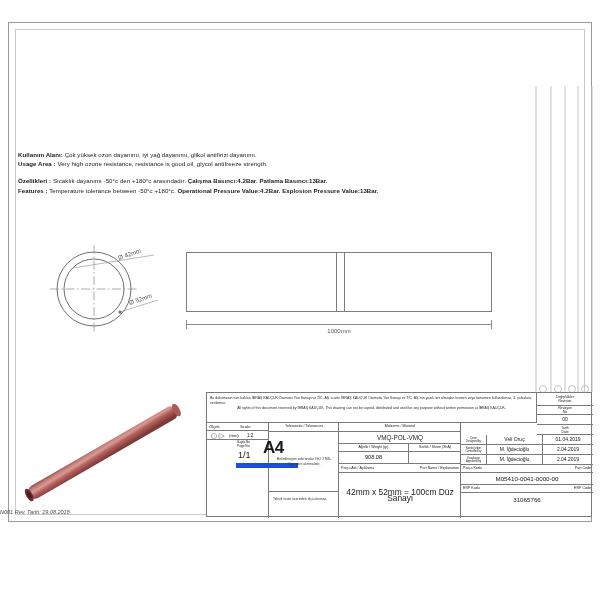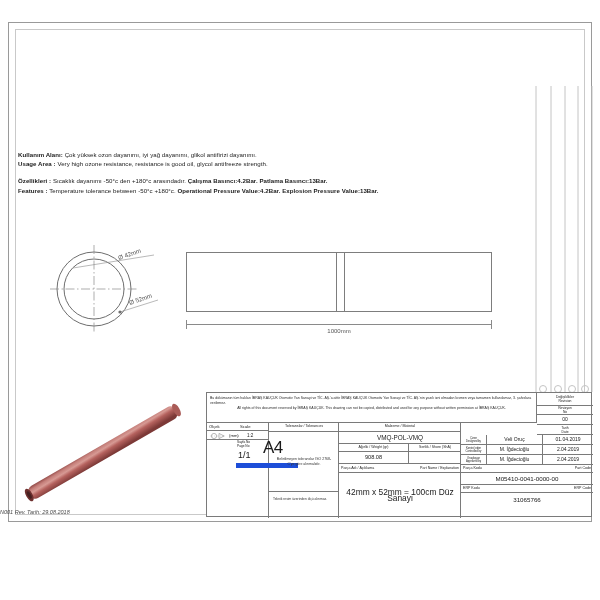--- a/index.html
+++ b/index.html
@@ -127,21 +127,21 @@
                  border-bottom:1px solid #7a7a7a; }
   .tb-colA .r2 .sym { position:absolute; left:3px; top:1.5px; }
   .tb-colA .r2 .mm { position:absolute; left:22px; top:2px; font-size:4.2px; }
   .tb-colA .r2 .ratio { position:absolute; left:40px; top:2px; font-size:4.6px; }
   .tb-colA .r3 { position:absolute; left:13px; top:17px; width:62px; height:28px;
                  border-bottom:5px solid #1d4ed8;margin-left:16px; }
   .tb-colA .r3 .lbl { position:absolute; left:1px; top:1px; font-size:3.2px;
                       line-height:3.8px; }
   .tb-colA .r3 .pg { position:absolute; left:2px; top:13px; font-size:9px; }
   .tb-colA .r3 .a4 { position:absolute; left:27px; top:5px; font-size:17px;
-                     font-weight:normal; letter-spacing:-0.5px; }
+                     font-weight:bold; letter-spacing:-0.5px; }
   .tb-colA .logo { position:absolute; left:0; top:45px; width:62px; height:50px;
                    display:flex; align-items:center; justify-content:center; }
 
   
   .tb-colB { position:absolute; left:62px; top:30px; width:70px; height:95px;
              border-right:1px solid #7a7a7a; }
   .tb-colB .hdr { position:absolute; left:0; top:0; width:70px; height:9px;
                   border-bottom:1px solid #7a7a7a;
                   display:flex; align-items:center; justify-content:center;
                   font-size:3.6px; }

